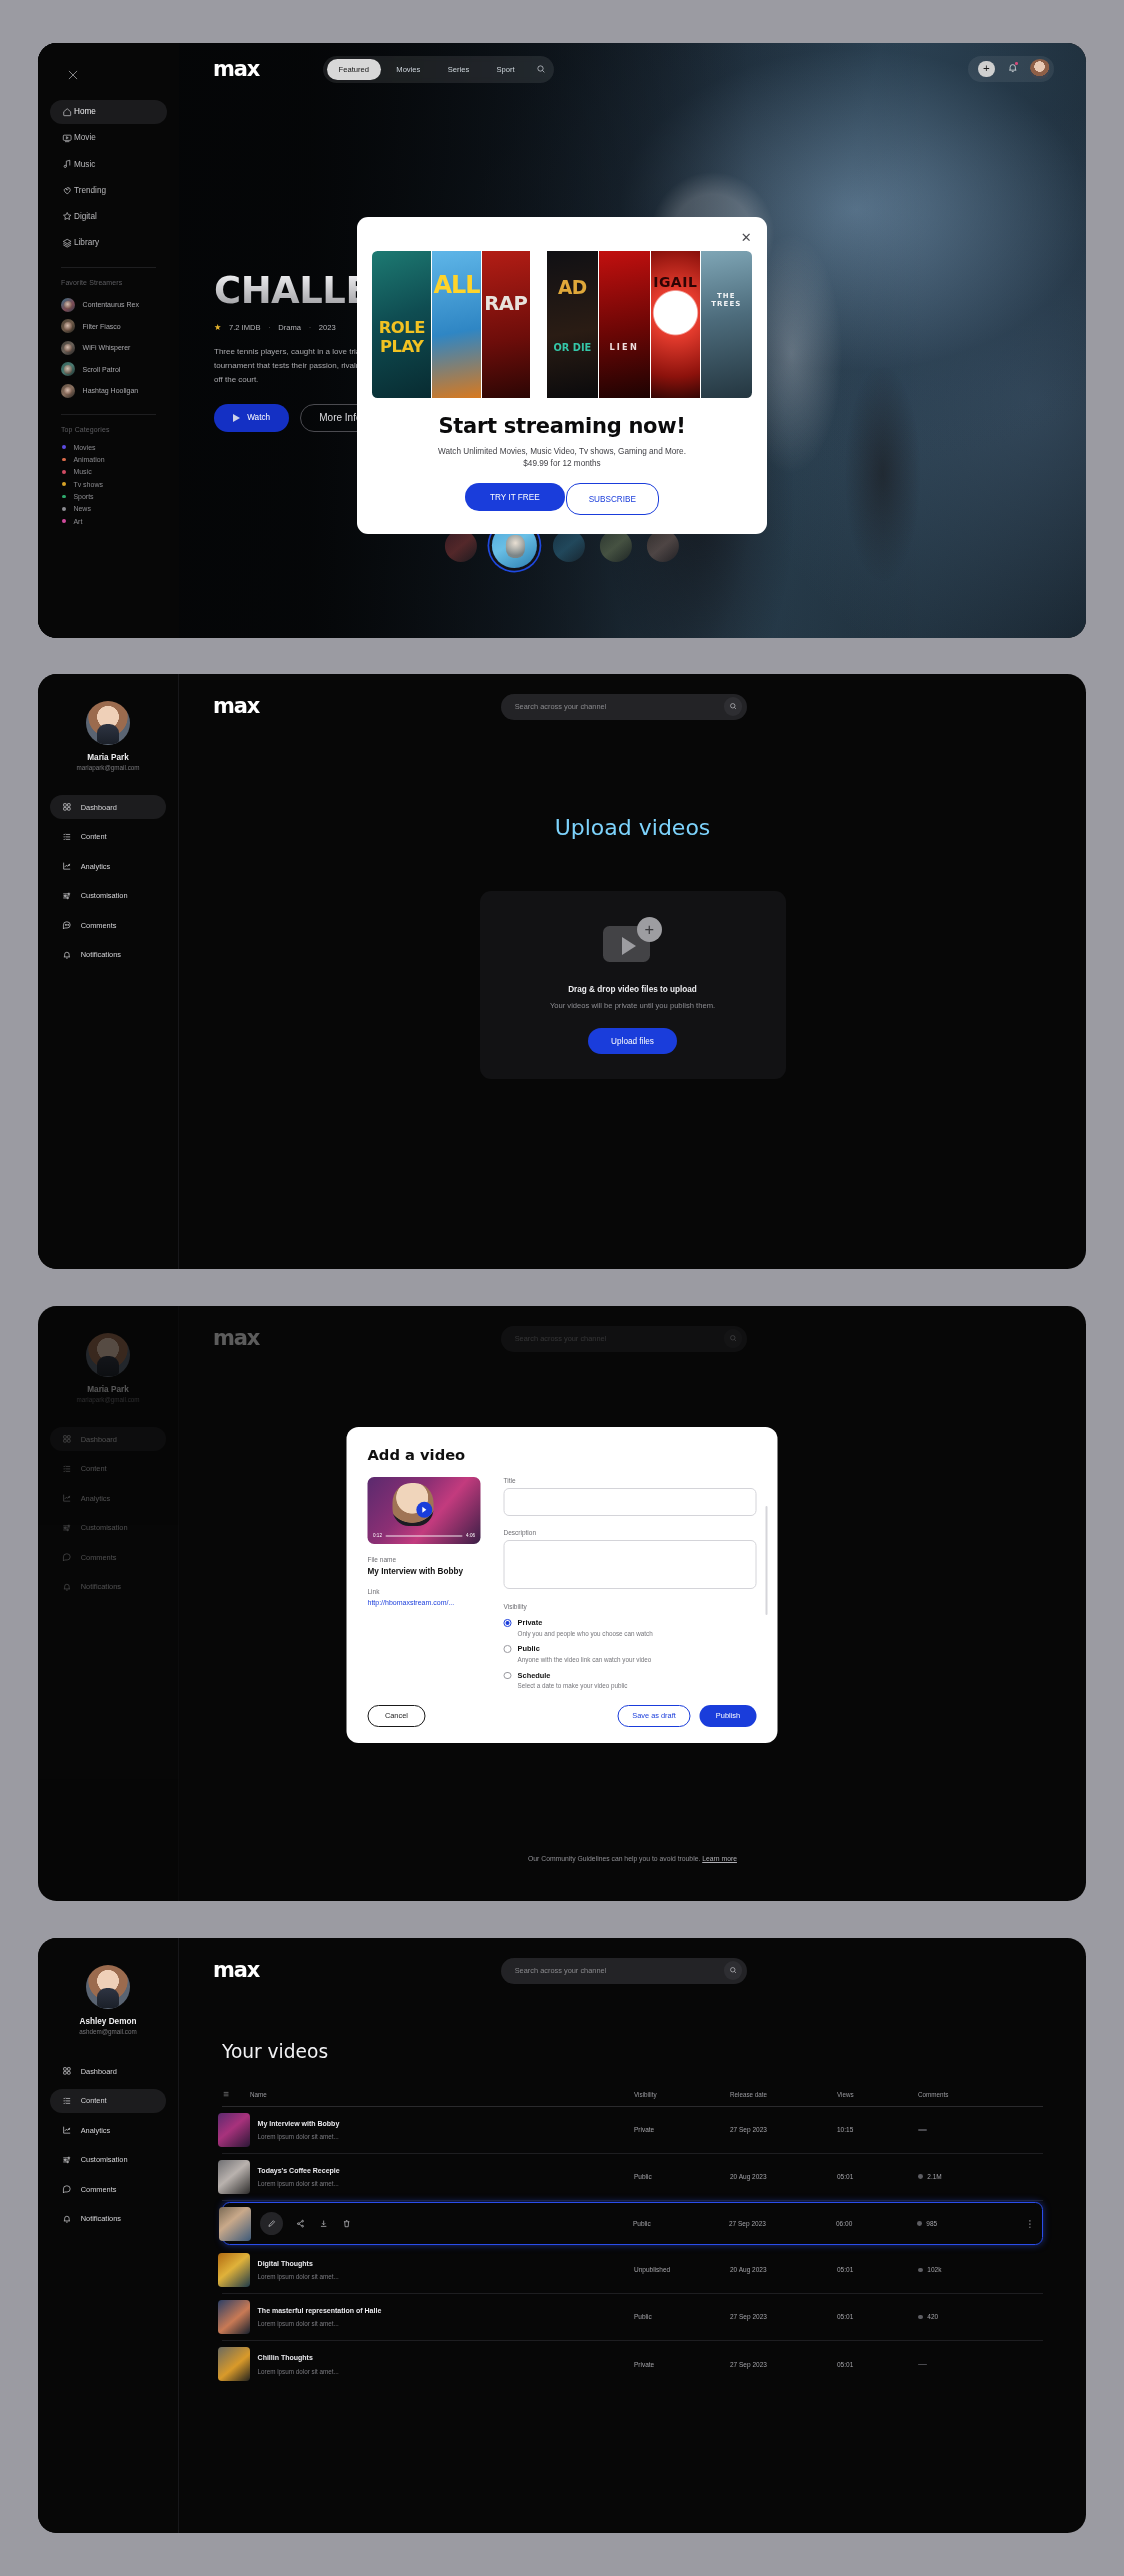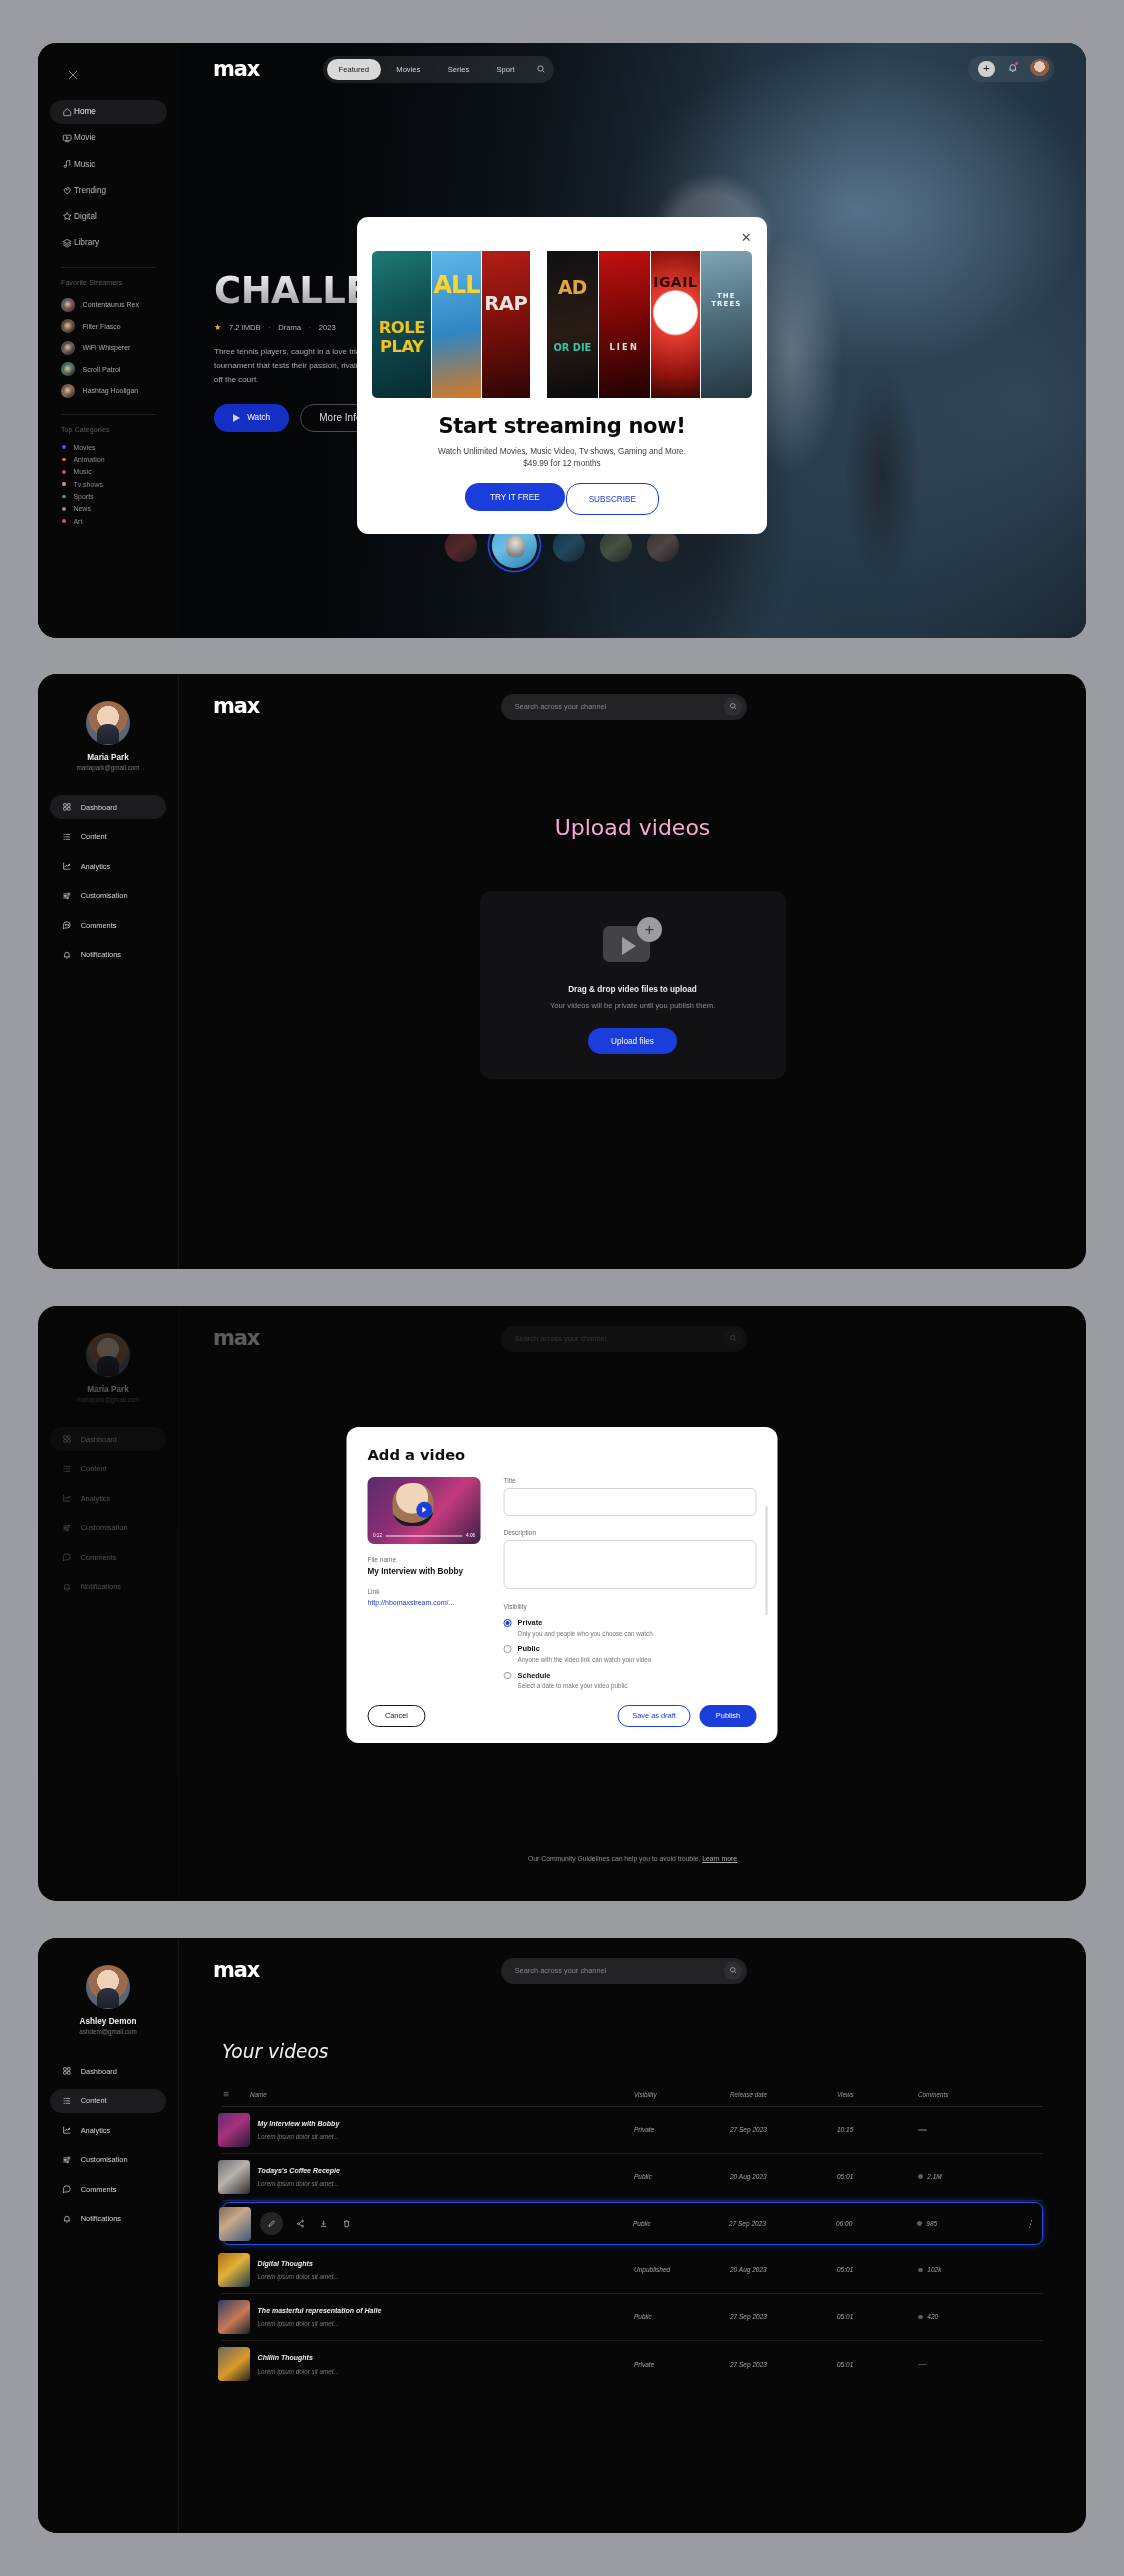--- a/index.html
+++ b/index.html
@@ -217,21 +217,21 @@
   }
   .dash-search input::placeholder { color:#8a8a8e; }
   .dash-search .mag {
     width:18.6px;height:18.6px;border-radius:50%;background:#2e2e32;
     display:flex;align-items:center;justify-content:center;cursor:pointer;flex:none;
   }
   .dash-search .mag svg { width:8.2px;height:8.2px;stroke:#d2d2d6;fill:none;stroke-width:1.8; }
 
   
   .up-wrap { position:absolute; left:141px; right:0; top:65px; bottom:0; display:flex; flex-direction:column; align-items:center; }
-  .up-title { color:#f9a8d4; font-size:22px; font-weight:400; margin-top:76px; font-family:"DejaVu Sans", sans-serif;}
+  .up-title { color:#7dd3fc; font-size:22px; font-weight:400; margin-top:76px; font-family:"DejaVu Sans", sans-serif;}
   .up-box {
     margin-top:51px; width:306px; height:188px; background:#121214; border-radius:11px;
     display:flex; flex-direction:column; align-items:center; justify-content:center;
   }
   .up-icon { width:65px; height:50px; position:relative; margin-bottom:18.6px; }
   .up-icon .plate { position:absolute; left:3.3px; top:9.8px; width:47px; height:36px; background:#434346; border-radius:6.5px; }
   .up-icon .tri { position:absolute; left:22px; top:21px; width:0;height:0;
     border-left:14px solid #9d9da1; border-top:9.3px solid transparent; border-bottom:9.3px solid transparent; }
   .up-icon .badge { position:absolute; right:3.3px; top:1.1px; width:25px; height:25px; border-radius:50%; background:#9d9da1;
     display:flex; align-items:center; justify-content:center; color:#3a3a3d; font-size:16.4px; line-height:1; font-weight:300; }
@@ -303,21 +303,21 @@
     height:22px; padding:0 16.4px; font-size:7.4px; cursor:pointer; font-family:inherit;
   }
   .scrollbar { position:absolute; right:-11px; top:29.5px; width:2.2px; height:109px; background:#d5d5da; border-radius:1.1px; }
   .guideline {
     position:absolute; left:141px; right:0; top:549px; z-index:9;
     text-align:center; color:#8f8f94; font-size:6.8px;
   }
   .guideline a { color:#aeaeb3; text-decoration:underline; cursor:pointer; }
 
   
-  .yv-wrap { position:absolute; left:141px; right:0; top:65px; bottom:0; padding: 38px 43px 0 43px; font-style: italic; }
+  .yv-wrap { position:absolute; left:141px; right:0; top:65px; bottom:0; padding: 38px 43px 0 43px; }
   .yv-title { color:#f3f3f5; font-size:18.6px; font-weight:400; font-family:"DejaVu Sans", sans-serif;}
   .yv-table { margin-top:28px; }
   .yv-head {
     display:flex; align-items:center; color:#9a9a9f; font-size:6.3px;
     padding-bottom:7.6px; border-bottom:0.5px solid #2a2a2d;
   }
   .col-ic   { width:28px; flex:none; display:flex; align-items:center; }
   .col-ic svg { width:8.2px;height:8.2px;stroke:#b0b0b5;fill:none;stroke-width:1.5; }
   .col-name { flex:1; }
   .col-vis  { width:96px; flex:none; }

